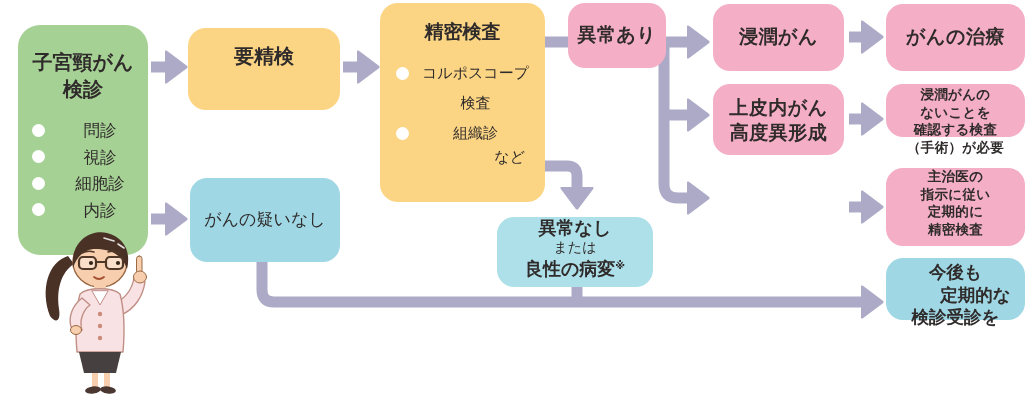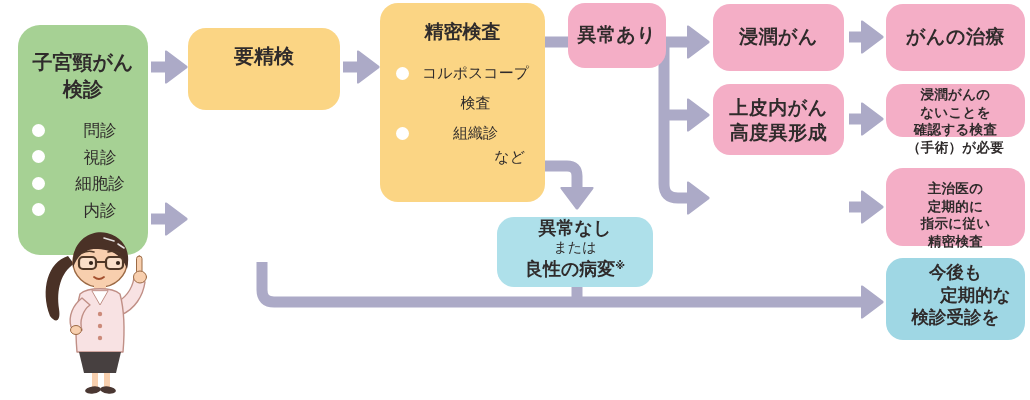--- a/index.html
+++ b/index.html
@@ -77,20 +77,23 @@
       <li class="exam-li" style="line-height:30px;"><span class="bullet" style="top:15px;"></span><span>コルポスコープ検査</span></li>
       <li class="exam-li"><span class="bullet" style="top:15px;"></span><span>組織診</span></li>
     </ul>
     <div style="text-align:right;margin-right:20px;font-size:15px;">など</div>
   </div>
 
   <div class="box pink" style="left:550px;top:3px;width:98px;height:65px;line-height:65px;margin-left:18px;">
     <span class="pink-title">異常あり</span>
   </div>
 
+  <div class="box blue" style="left:190px;top:178px;width:150px;height:84px;line-height:84px;">
+    <span class="box-label">がんの疑いなし</span>
+  </div>
 
   <div class="box bluelight" style="left:497px;top:217px;width:156px;height:70px;padding-top:1px;">
     <div style="font-size:18px;font-weight:bold;line-height:21px;">異常なし</div>
     <div style="font-size:14px;line-height:16px;">または</div>
     <div style="font-size:18px;font-weight:bold;line-height:22px;"><span>良性の病変</span><sup class="note">※</sup></div>
   </div>
 
   <div class="box pink" style="left:713px;top:4px;width:131px;height:67px;line-height:67px;">
     <span class="pink-title">浸潤がん</span>
   </div>
@@ -105,28 +108,28 @@
   </div>
 
   <div class="box pink small-lines" style="left:886px;top:84px;width:139px;height:53px;padding-top:2px;">
     <div>浸潤がんの</div>
     <div>ないことを</div>
     <div>確認する検査</div>
     <div>（手術）が必要</div>
   </div>
 
 
-  <div class="box pink small-lines" style="left:886px;top:168px;width:139px;height:78px;padding-top:12px;">
+  <div class="box pink small-lines" style="left:886px;top:168px;width:139px;height:78px;padding-top:0;">
     <div>主治医の</div>
+    <div>指示に従い</div>
     <div>定期的に</div>
-    <div>指示に従い</div>
     <div>精密検査</div>
   </div>
 
-  <div class="box blue" style="left:886px;top:258px;width:139px;height:82px;padding-top:3px;">
+  <div class="box blue" style="left:886px;top:258px;width:139px;height:62px;padding-top:3px;">
     <div style="font-size:17.5px;font-weight:bold;line-height:22.5px;">今後も</div>
     <div style="font-size:17.5px;font-weight:bold;line-height:22.5px;margin-left:40px;">定期的な</div>
     <div style="font-size:17.5px;font-weight:bold;line-height:22.5px;">検診受診を</div>
   </div>
 
   <svg id="nurse" width="150" height="163" viewBox="0 0 150 163">
     <g stroke-linejoin="round" stroke-linecap="round">
 
       <path d="M38,24 C18,30 10,58 20,84 C26,92 31,89 29,77 C26,58 31,40 44,32 Z" fill="#4a3126"></path>
 

